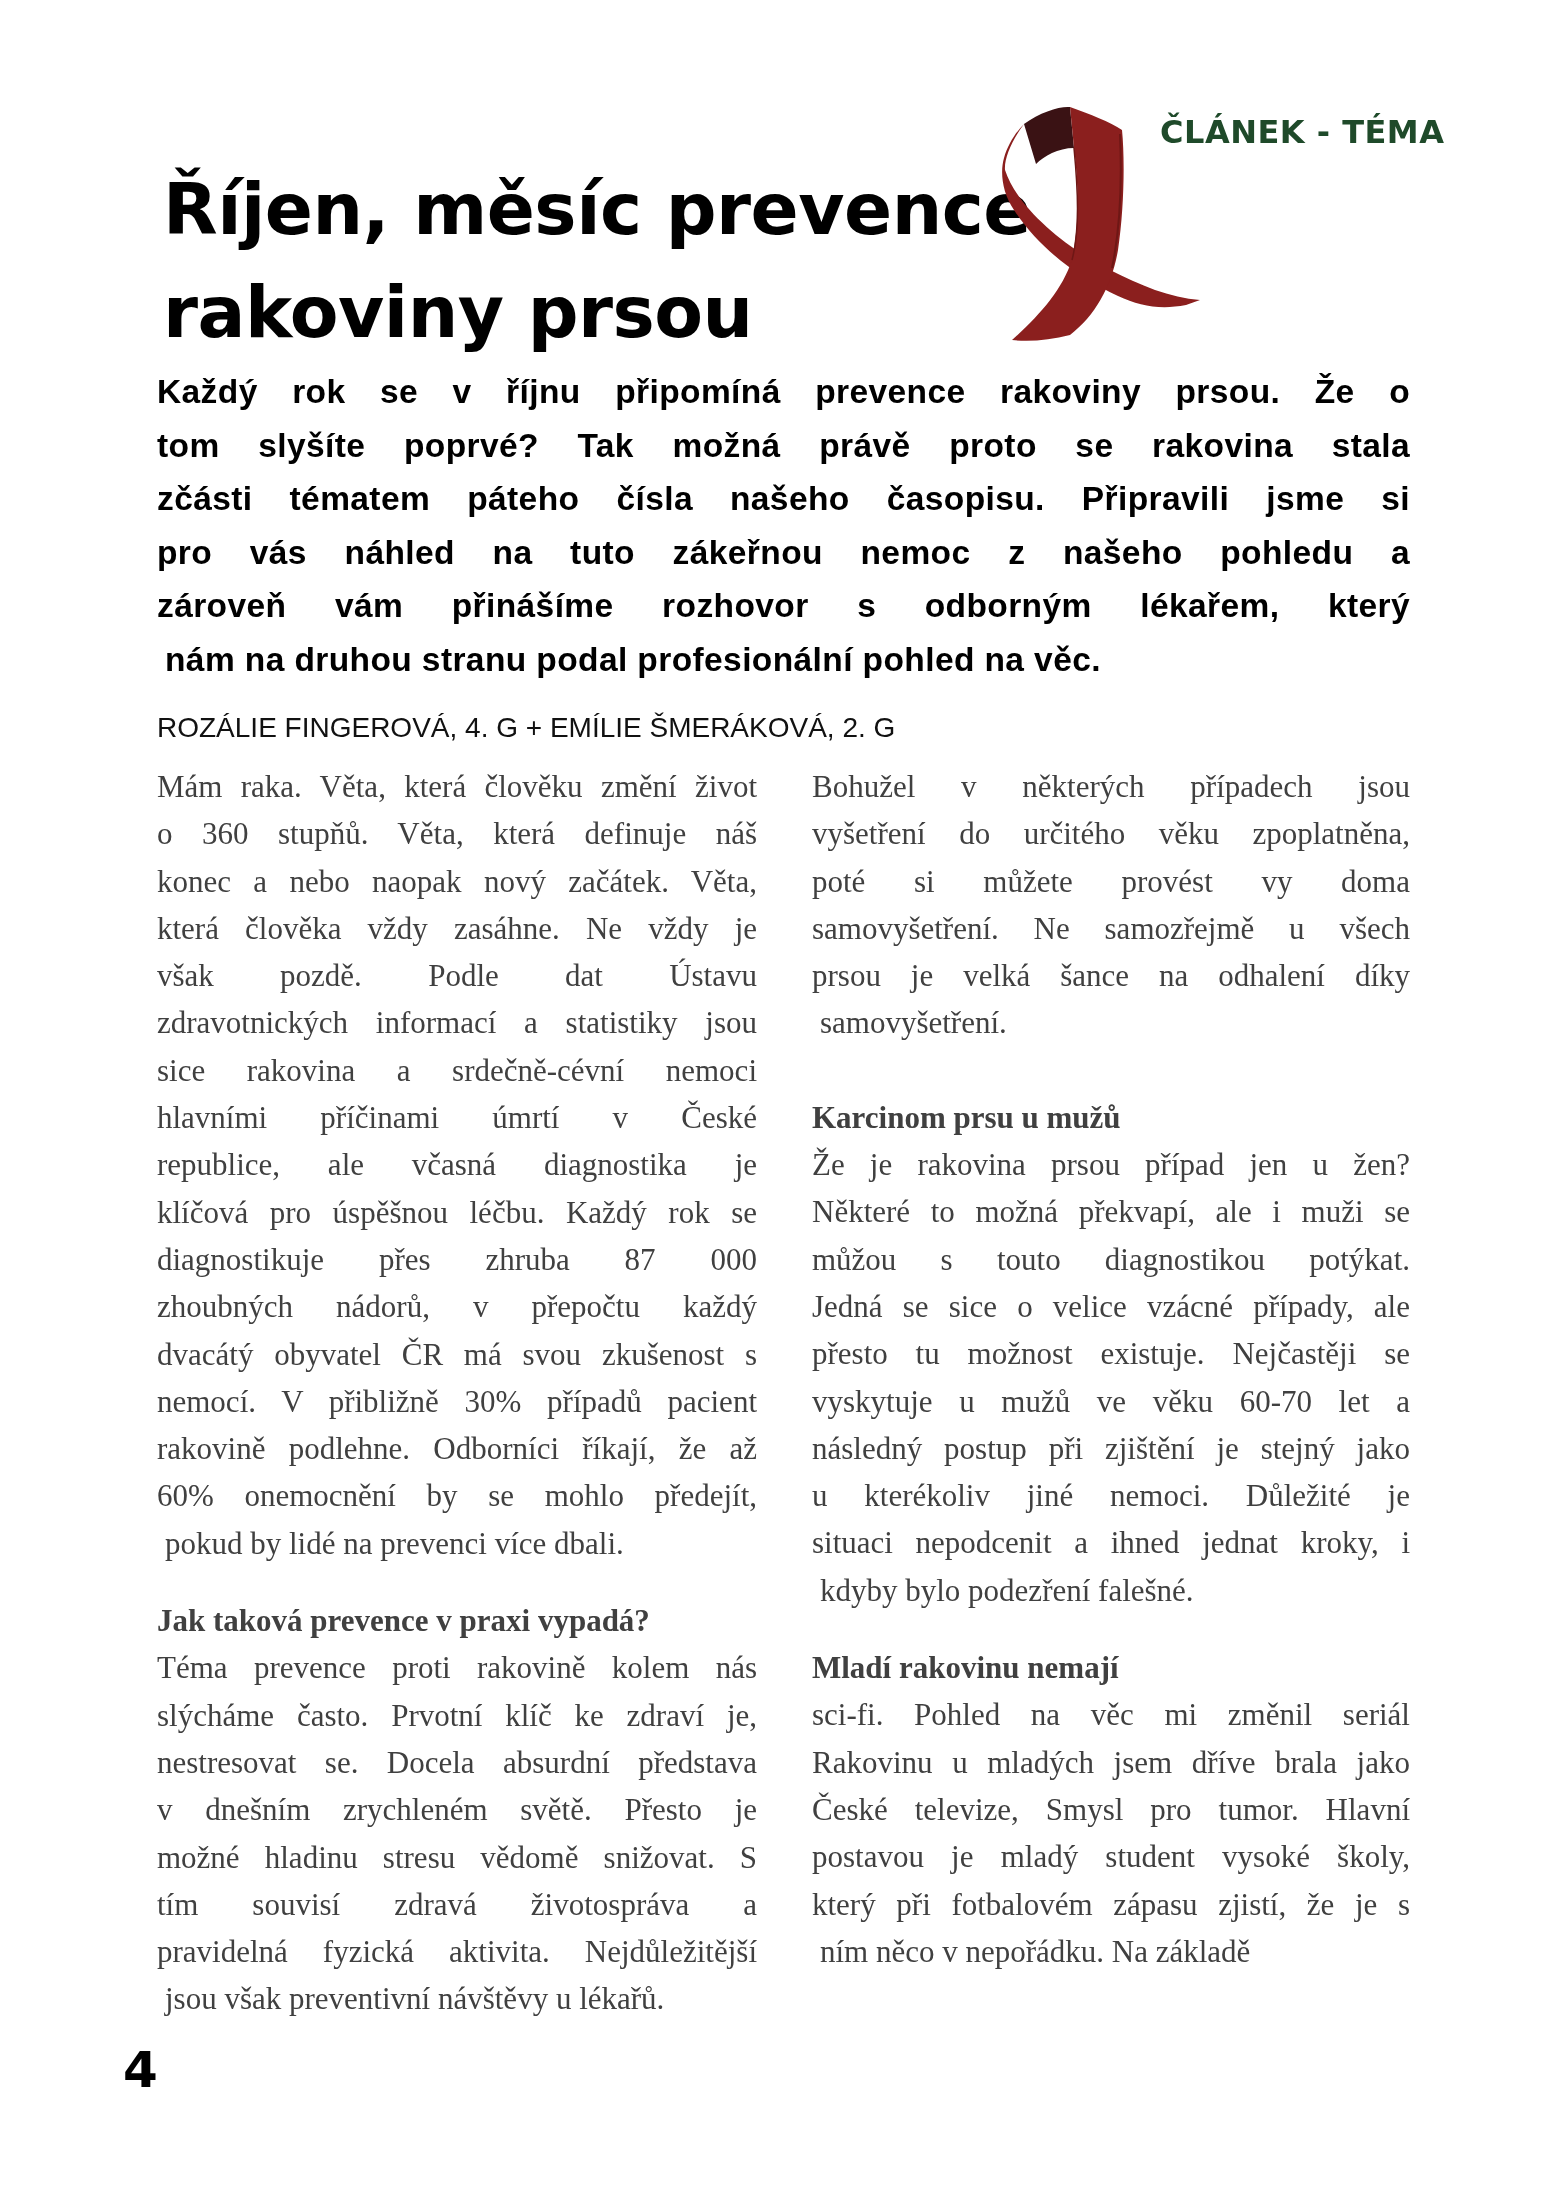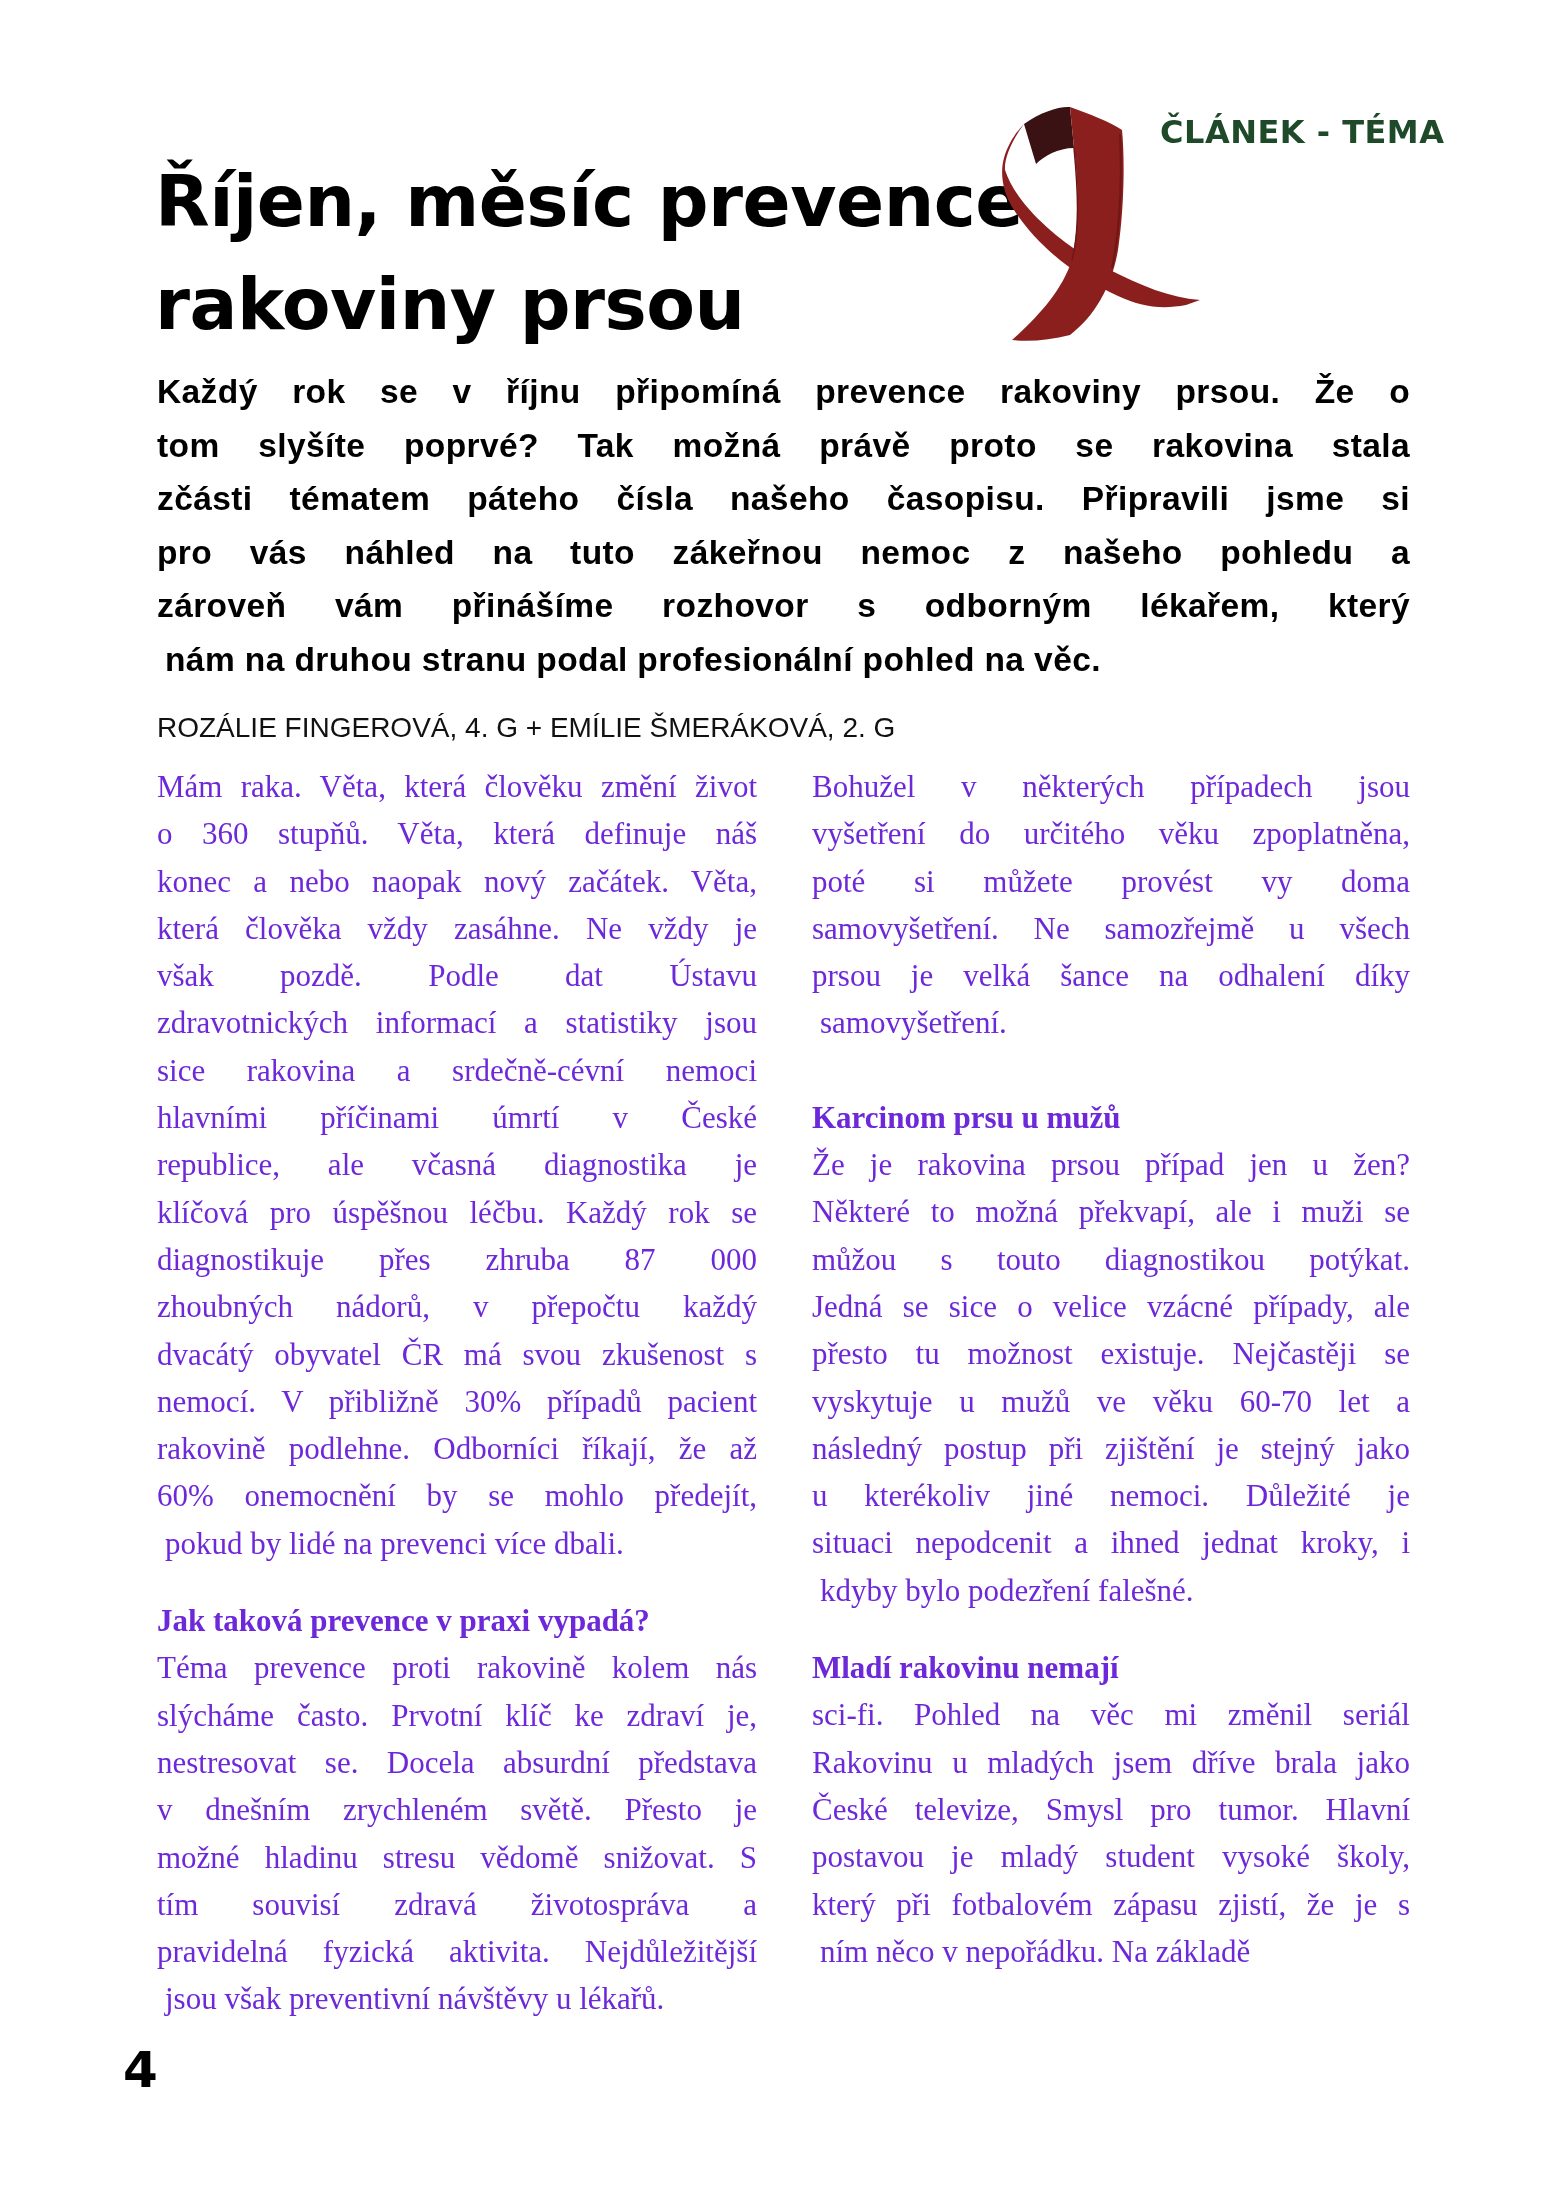--- a/index.html
+++ b/index.html
@@ -8,21 +8,21 @@
 
   .section-label {
     position: absolute; left: 1160px; top: 113px;
     font-family: "DejaVu Sans", sans-serif; font-size: 32px; font-weight: bold;
     color: #1f4a2a; letter-spacing: 0.5px; white-space: nowrap;
   }
 
   .title {
     position: absolute; left: 155px; top: 150px; width: 860px;
     font-family: "DejaVu Sans", sans-serif; font-weight: bold; font-size: 71px;
-    line-height: 103px; letter-spacing: -0.5px; margin: 0;
+    line-height: 103px; letter-spacing: -0.5px; margin: 8px;
   }
   .title .tline { display: block; white-space: nowrap; }
 
   .ribbon { position: absolute; left: 1000px; top: 100px; width: 210px; height: 245px; }
 
   .intro {
     position: absolute; left: 157px; top: 365px; width: 1253px;
     font-family: Liberation Sans, sans-serif; font-weight: bold; font-size: 33.5px;
     line-height: 53.5px; margin: 0; letter-spacing: 0.4px;
   }
@@ -32,21 +32,21 @@
 
   .byline {
     position: absolute; left: 157px; top: 712px;
     font-family: "Liberation Sans", sans-serif; font-size: 28px; letter-spacing: 0px;
     white-space: nowrap; color: #111;
   }
 
   .col {
     position: absolute; top: 763px; width: 600px;
     font-family: "Liberation Serif", serif; font-size: 31px; line-height: 47.3px;
-    color: #6d28d9;
+    color: #404040;
   }
   .col.left { left: 157px; }
   .col.right { left: 812px; width: 598px; }
   .col .jline { white-space: normal; }
   .col .heading { display: block; font-weight: bold; white-space: nowrap; }
   .col .gap-sm { display: block; height: 30px; }
   .col .gap-lg { display: block; height: 47px; }
 
   .page-number {
     position: absolute; left: 123px; top: 2045px;

